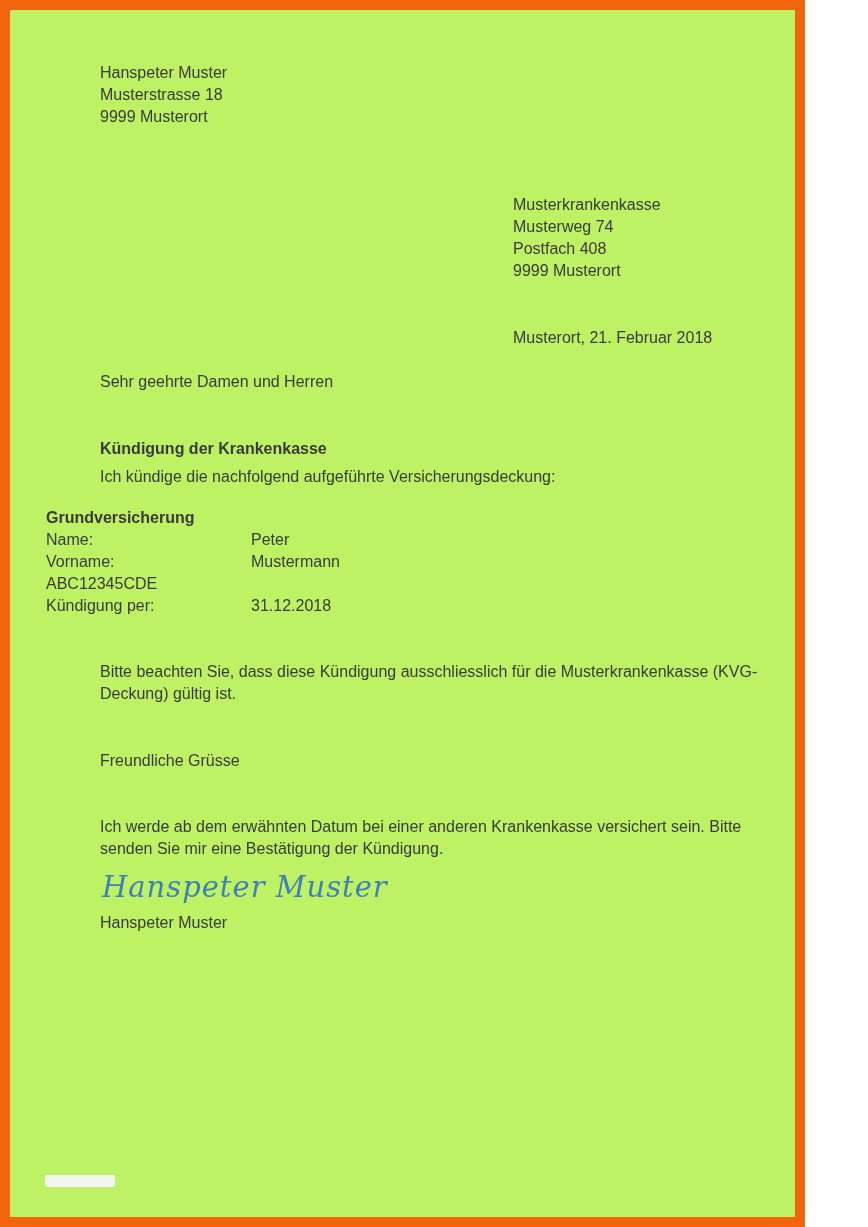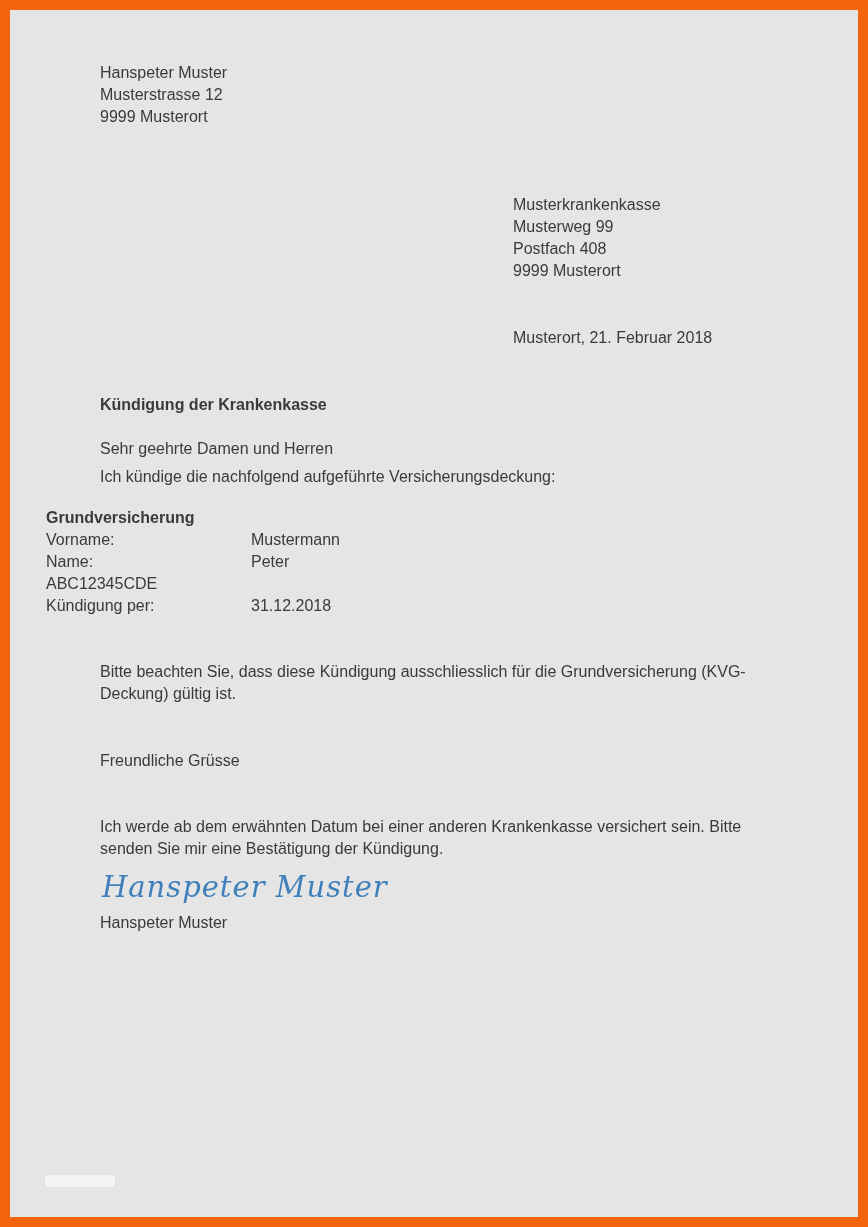--- a/index.html
+++ b/index.html
@@ -3,25 +3,25 @@
 <meta charset="utf-8">
 <style>
   html, body {
     margin: 0;
     padding: 0;
     background: #ffffff;
     font-family: "Liberation Sans", sans-serif;
   }
   .frame {
     position: relative;
-    width: 868px;
+    width: 805px;
     height: 1227px;
     box-sizing: border-box;
     border: 10px solid #F2650D;
-    background: #e5e5e5;
+    background: #bef264;
     overflow: hidden;
   }
   .letter {
     position: relative;
     width: 100%;
     height: 100%;
     color: #3a3a3a;
     font-size: 16px;
     line-height: 22px;
   }
@@ -62,59 +62,59 @@
   }
 </style>
 </head>
 <body>
 
 <div class="frame">
   <div class="letter">
 
     <div class="block sender-block">
       <div>Hanspeter Muster</div>
-      <div>Musterstrasse 12</div>
+      <div>Musterstrasse 18</div>
       <div>9999 Musterort</div>
     </div>
 
     <div class="recipient-block">
       <div>Musterkrankenkasse</div>
-      <div>Musterweg 99</div>
+      <div>Musterweg 74</div>
       <div>Postfach 408</div>
       <div>9999 Musterort</div>
     </div>
 
     <div class="date-line">Musterort, 21. Februar 2018</div>
 
+    <div class="block salutation-line">Sehr geehrte Damen und Herren</div>
+
     <div class="block subject-line">Kündigung der Krankenkasse</div>
-
-    <div class="block salutation-line">Sehr geehrte Damen und Herren</div>
 
     <div class="block intro-line">Ich kündige die nachfolgend aufgeführte Versicherungsdeckung:</div>
 
     <div class="block policy-block">
       <div class="policy-heading">Grundversicherung</div>
       <div class="policy-row">
+        <div class="policy-label">Name:</div>
+        <div class="policy-value">Peter</div>
+      </div>
+      <div class="policy-row">
         <div class="policy-label">Vorname:</div>
         <div class="policy-value">Mustermann</div>
-      </div>
-      <div class="policy-row">
-        <div class="policy-label">Name:</div>
-        <div class="policy-value">Peter</div>
       </div>
       <div class="policy-row">
         <div class="policy-value">ABC12345CDE</div>
       </div>
       <div class="policy-row">
         <div class="policy-label">Kündigung per:</div>
         <div class="policy-value">31.12.2018</div>
       </div>
     </div>
 
-    <div class="block para">Bitte beachten Sie, dass diese Kündigung ausschliesslich für die Grundversicherung (KVG-Deckung) gültig ist.</div>
+    <div class="block para">Bitte beachten Sie, dass diese Kündigung ausschliesslich für die Musterkrankenkasse (KVG-Deckung) gültig ist.</div>
 
     <div class="block closing-line">Freundliche Grüsse</div>
 
     <div class="block para">Ich werde ab dem erwähnten Datum bei einer anderen Krankenkasse versichert sein. Bitte senden Sie mir eine Bestätigung der Kündigung.</div>
 
     <div class="signature-line">Hanspeter Muster</div>
 
     <div class="block typed-name">Hanspeter Muster</div>
 
     <div class="watermark"></div>

